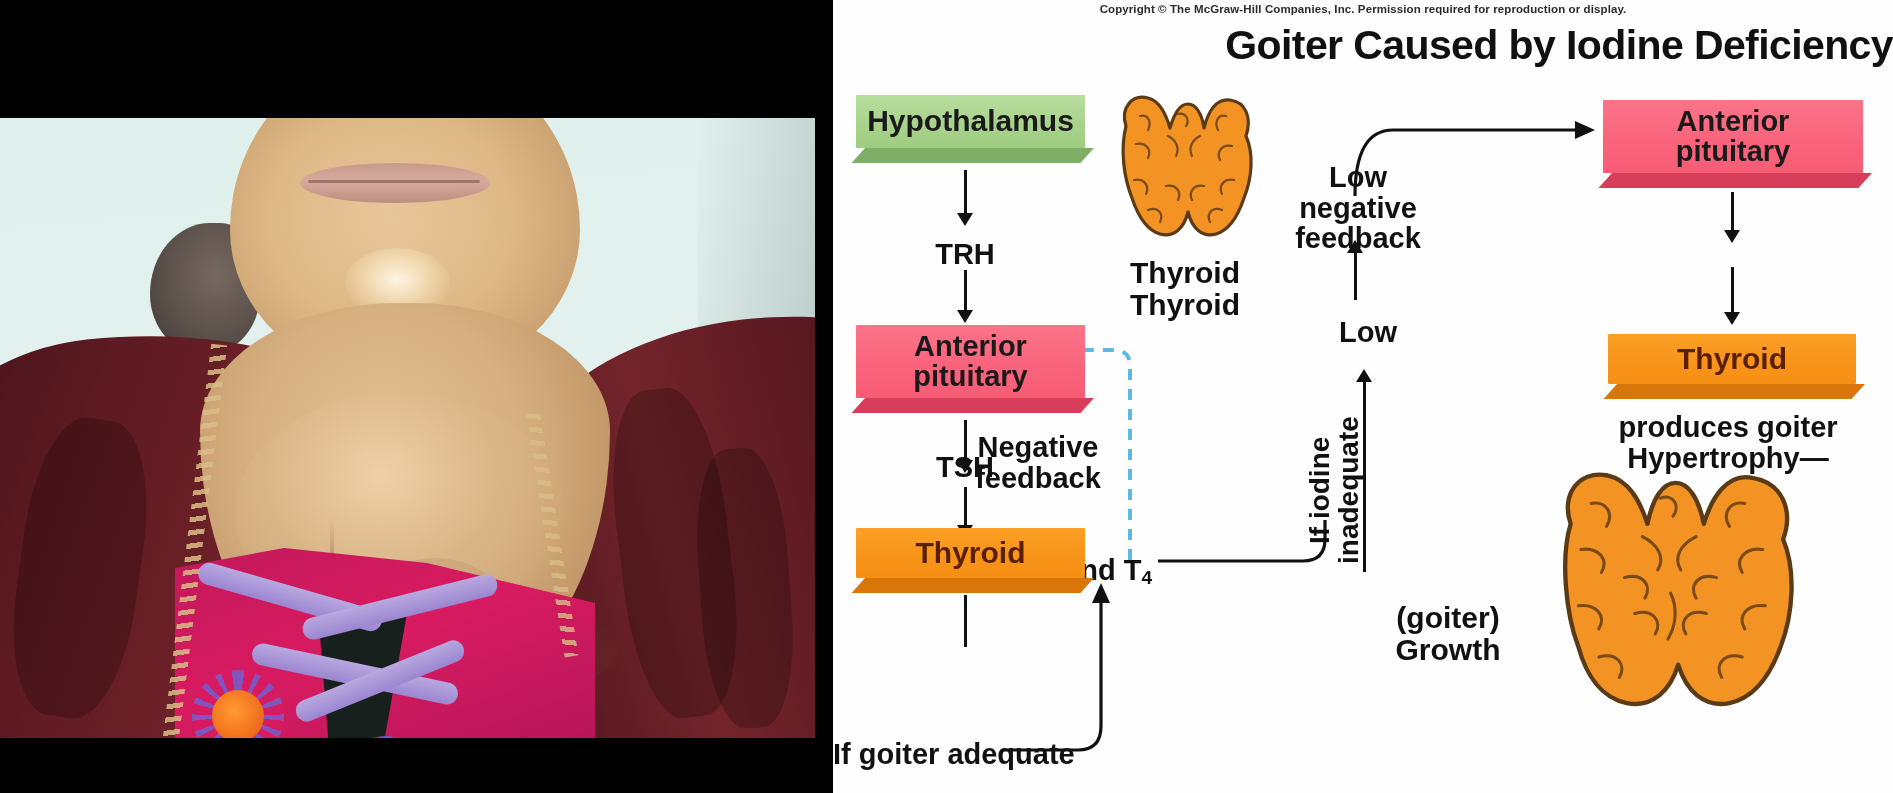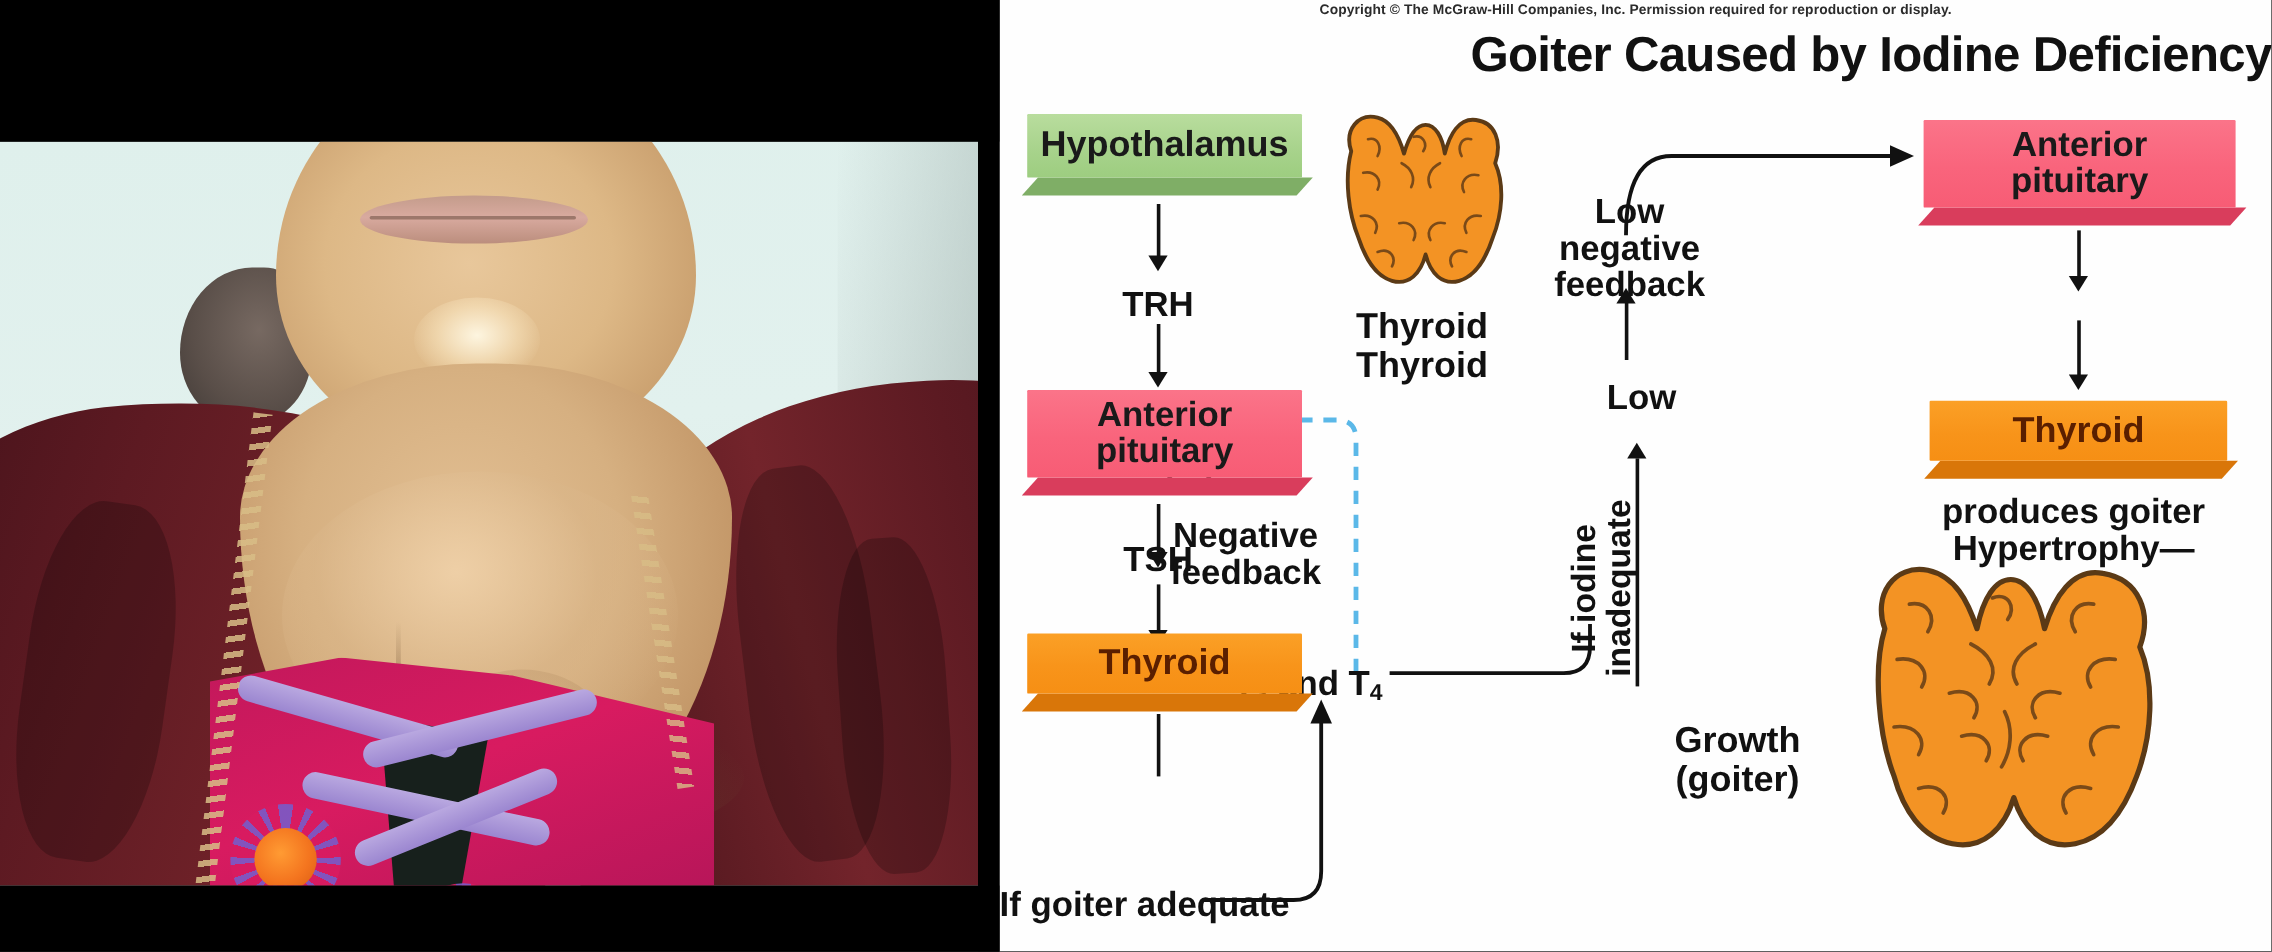--- a/index.html
+++ b/index.html
@@ -293,22 +293,22 @@
     <div class="vline" style="left:521px;top:252px;height:48px;"></div>
     <div class="arrowup" style="left:514px;top:240px;"></div>
 
     <div class="dlabel" style="left:430px;top:150px;width:190px;font-size:29px;">
       <div>Low</div>
       <div>negative</div>
       <div>feedback</div>
     </div>
 
     <div class="dlabel" style="left:520px;top:590px;width:190px;font-size:30px;">
+      <div>(goiter)</div>
       <div>Growth</div>
-      <div>(goiter)</div>
     </div>
 
     <div class="box3d box-pink" style="left:770px;top:100px;width:260px;">
       <div class="face" style="height:73px;font-size:29px;flex-direction:column;">
         <span>Anterior</span>
         <span>pituitary</span>
       </div>
       <div class="side"></div>
     </div>
 

